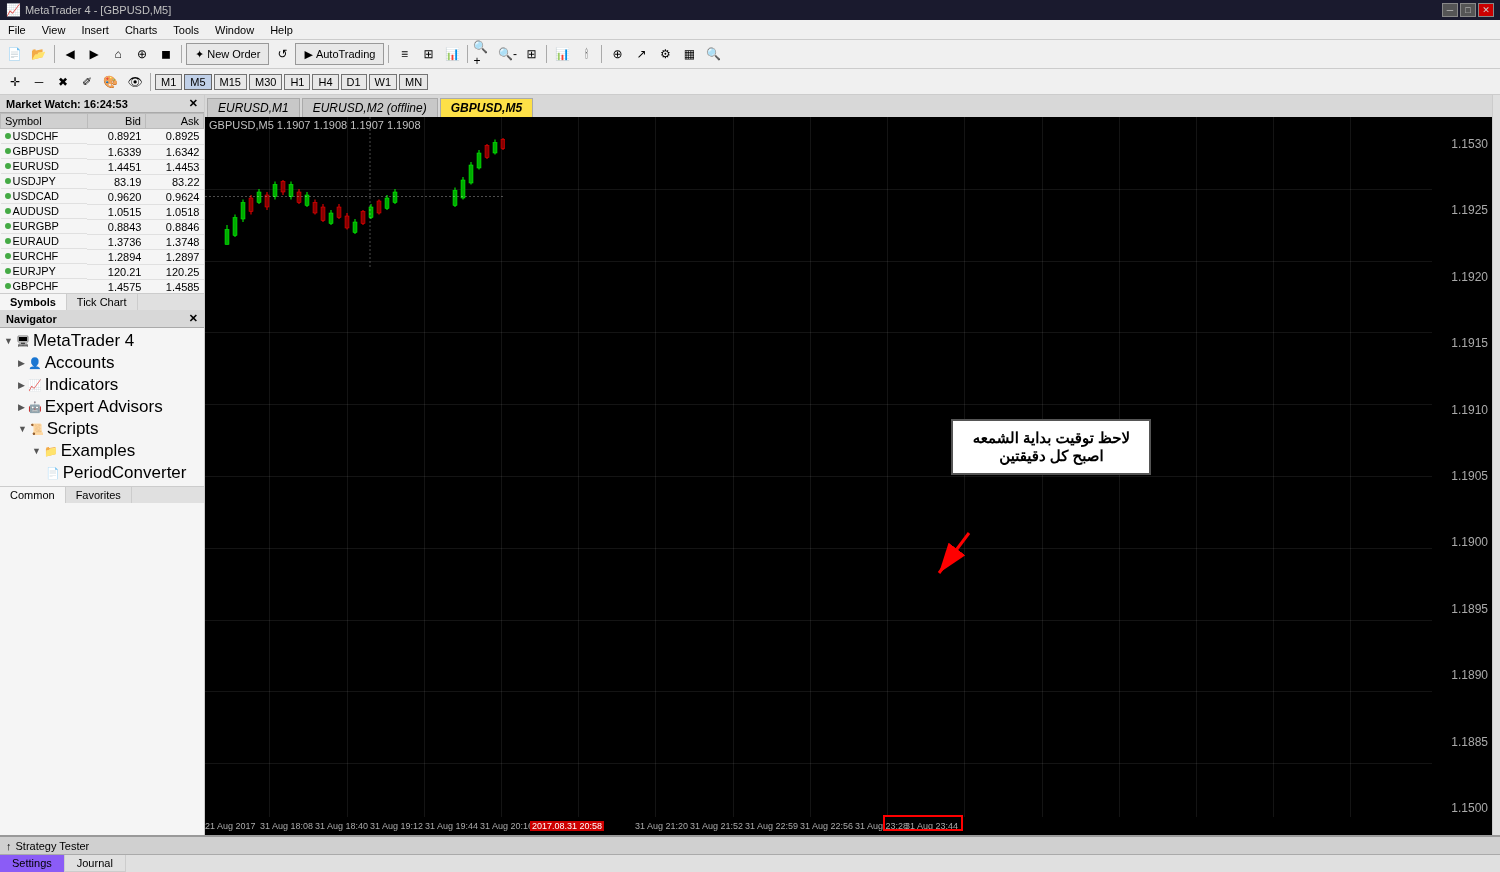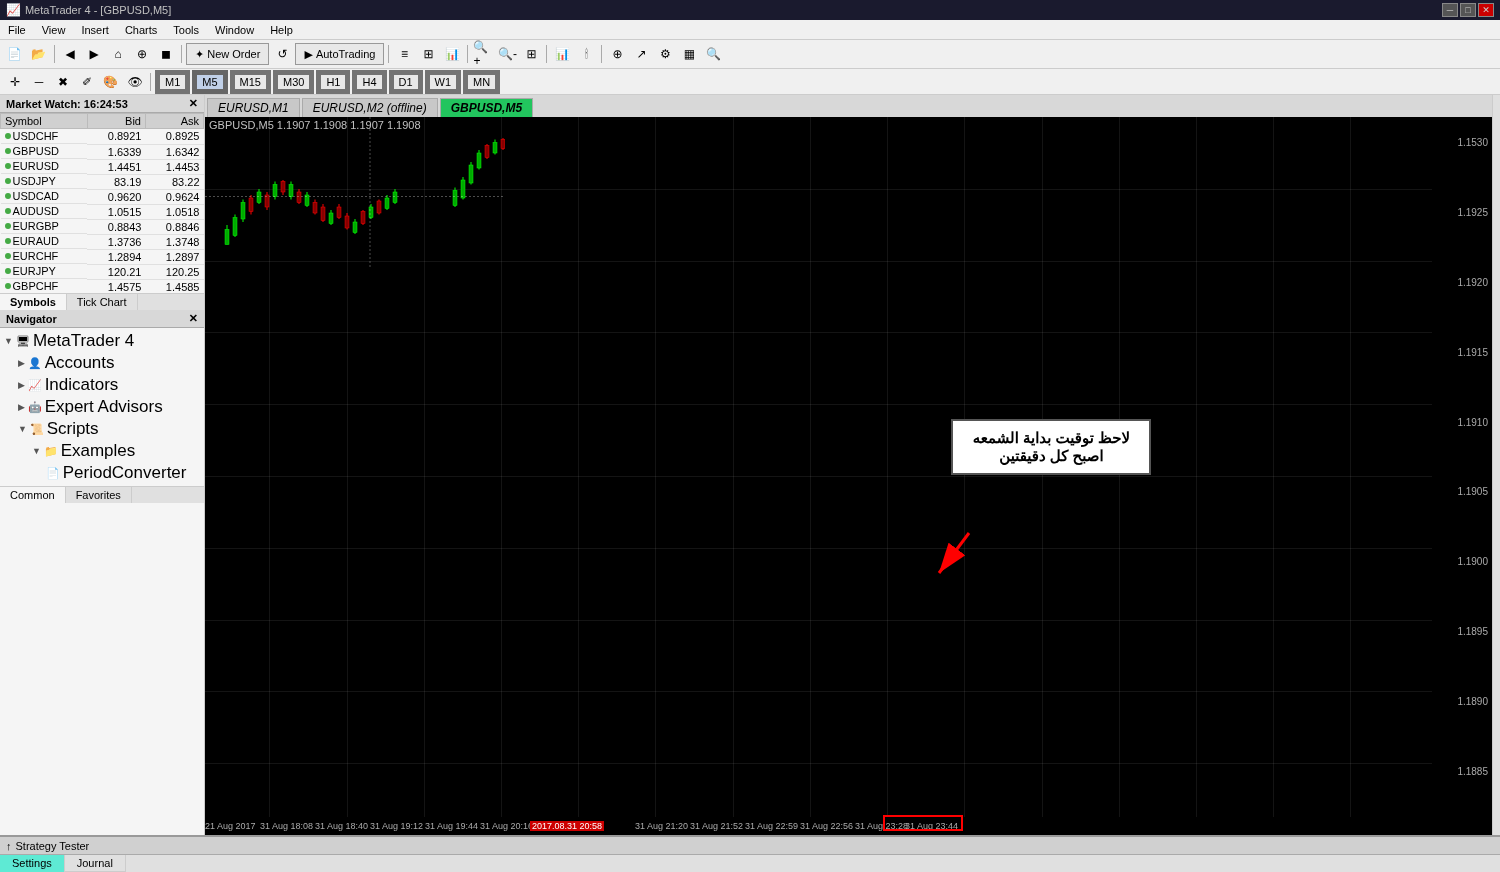--- a/index.html
+++ b/index.html
@@ -19,21 +19,21 @@
     
     .toolbar-area { background: #f0f0f0; border-bottom: 1px solid #ccc; }
     .toolbar-row { display: flex; align-items: center; padding: 2px 4px; gap: 2px; height: 28px; }
     .tb-btn { width: 22px; height: 22px; background: #f0f0f0; border: 1px solid transparent; display: flex; align-items: center; justify-content: center; cursor: pointer; font-size: 12px; }
     .tb-separator { width: 1px; height: 18px; background: #aaa; margin: 0 2px; }
     .tb-new-order { display: flex; align-items: center; gap: 3px; padding: 2px 8px; background: #e8e8e8; border: 1px solid #999; font-size: 11px; cursor: pointer; height: 22px; }
     .tb-autotrading { display: flex; align-items: center; gap: 3px; padding: 2px 8px; background: #e8e8e8; border: 1px solid #999; font-size: 11px; cursor: pointer; height: 22px; }
 
     
     .period-bar { background: #f0f0f0; border-bottom: 1px solid #ccc; display: flex; align-items: center; padding: 2px 4px; gap: 2px; height: 26px; }
-    .period-btn { padding: 1px 5px; border: 5px solid #737373; background: #e8e8e8; font-size: 11px; cursor: pointer; }
+    .period-btn { padding: 1px 5px; border: 1px solid #737373; background: #e8e8e8; font-size: 11px; cursor: pointer; }
     .period-btn.active { background: #c0d0e8; border-color: #666; }
 
     
     .main-area { display: flex; height: calc(872px - 20px - 20px - 28px - 26px - 20px - 18px); border-radius: 16px; }
 
     
     .left-panel { width: 205px; background: #f5f5f5; border-right: 1px solid #ccc; display: flex; flex-direction: column; flex-shrink: 0; }
 
     
     .market-watch { background: #f5f5f5; flex: 0 0 auto; }
@@ -63,41 +63,41 @@
 
     
     .cf-tabs { display: flex; background: #e0e0e0; border-top: 1px solid #ccc; }
     .cf-tab { padding: 2px 10px; font-size: 11px; cursor: pointer; border-right: 1px solid #ccc; }
     .cf-tab.active { background: #f5f5f5; }
 
     
     .chart-area { flex: 1; display: flex; flex-direction: column; background: #000; }
     .chart-tabs-bar { background: #d8d8d8; display: flex; align-items: flex-end; padding: 2px 2px 0 2px; gap: 2px; height: 22px; }
     .chart-tab { padding: 2px 10px; font-size: 12px; background: #c8c8c8; border: 1px solid #aaa; border-bottom: none; cursor: pointer; font-style: italic; }
-    .chart-tab.active { background: #22c55e; font-weight: bold; }
+    .chart-tab.active { background: #fde047; font-weight: bold; }
     .chart-canvas-wrap { flex: 1; position: relative; background: #000; overflow: hidden; }
 
     
     .chart-bg { width: 100%; height: 100%; background: #000; position: relative; }
     .chart-header-info { position: absolute; top: 2px; left: 4px; color: #c0c0c0; font-size: 11px; z-index: 5; }
-    .price-scale { position: absolute; right: 0; top: 16px; width: 60px; height: 100%; display: flex; flex-direction: column; justify-content: space-between; padding: 4px 0; color: #aaa; font-size: 10px; text-align: right; padding-right: 4px; z-index: 5; }
+    .price-scale { position: absolute; right: 0; top: 0; width: 60px; height: 100%; display: flex; flex-direction: column; justify-content: space-between; padding: 20px 0; color: #aaa; font-size: 12px; text-align: right; padding-right: 4px; z-index: 5; }
 
     
     .grid-h { position: absolute; left: 0; right: 60px; height: 1px; background: rgba(255,255,255,0.08); }
     .grid-v { position: absolute; top: 0; bottom: 18px; width: 1px; background: rgba(255,255,255,0.08); }
 
     
     .highlight-box { position: absolute; border: 2px solid red; z-index: 15; }
 
     
     .tester-panel { height: 230px; background: #f0f0f0; border-top: 2px solid #999; display: flex; flex-direction: column; }
     .tester-header { background: #d0d0d0; border-bottom: 1px solid #aaa; display: flex; align-items: center; padding: 0 6px; height: 18px; font-size: 11px; }
     .tester-tabs { display: flex; background: #e0e0e0; }
     .tester-tab { padding: 2px 12px; font-size: 11px; cursor: pointer; border-right: 1px solid #ccc; border-bottom: 1px solid #ccc; }
-    .tester-tab.active { background: #5eead4; border-bottom: none; }
+    .tester-tab.active { background: #8b5cf6; border-bottom: none; }
 
     
     .scroll-strip { width: 8px; background: #e0e0e0; border-left: 1px solid #ccc; }
 
     
     .candle-chart { position: absolute; top: 0; left: 0; right: 60px; bottom: 18px; }
   </style>
 </head>
 <body>
 

